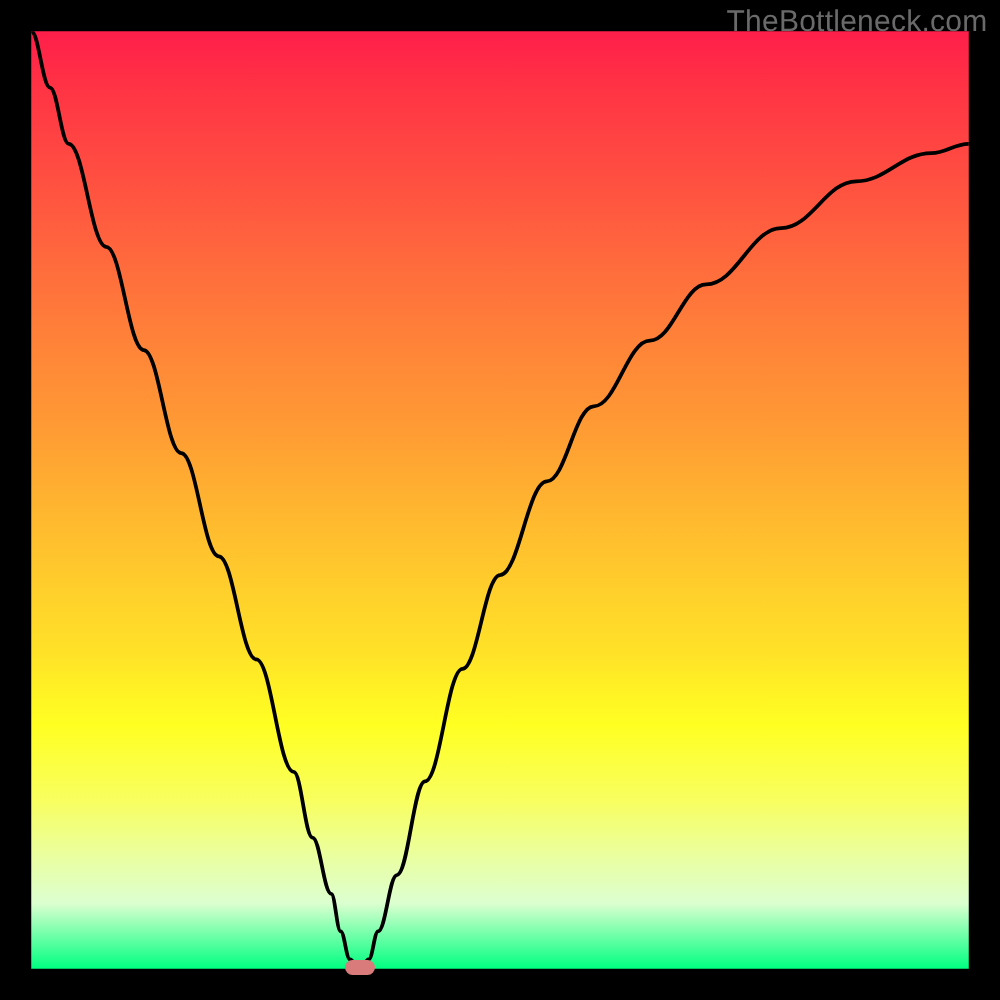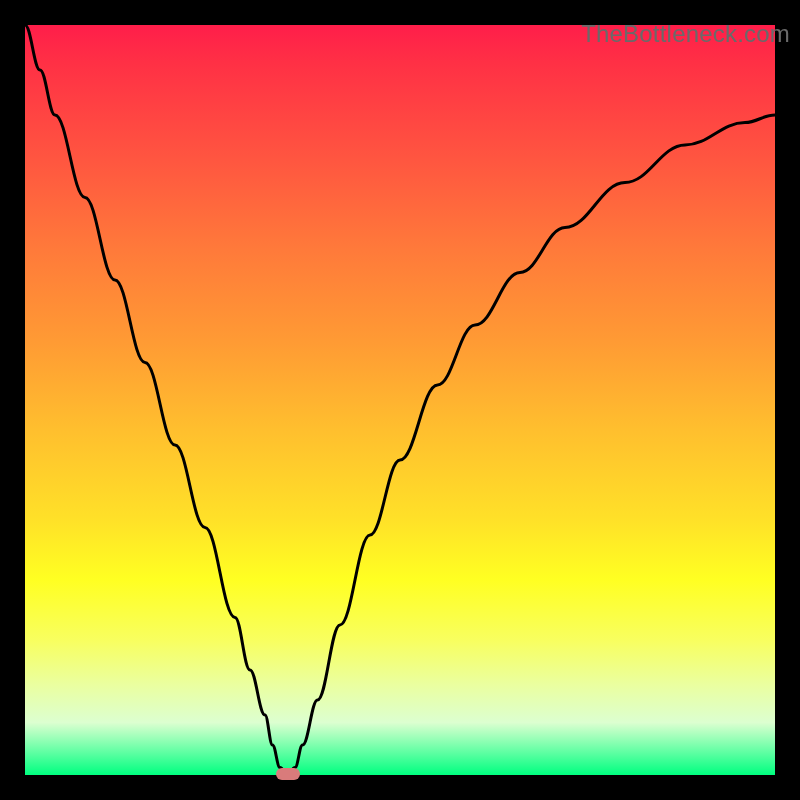--- a/index.html
+++ b/index.html
@@ -25,21 +25,21 @@
       #ffbf2e 54%,
       #ffe128 66%,
       #ffff22 74%,
       #f8ff5f 82%,
       #eaffa0 88%,
       #dcffd0 93%,
       #00ff80 100%);
   }
   .watermark {
     position: absolute;
-    top: 20px;
+    top: 4px;
     right: 10px;
     font-family: Arial, Helvetica, sans-serif;
     font-size: 24px;
     color: #6a6a6a;
     font-weight: 500;
     letter-spacing: 0.2px;
   }
   .marker {
     position: absolute;
     width: 24px;

